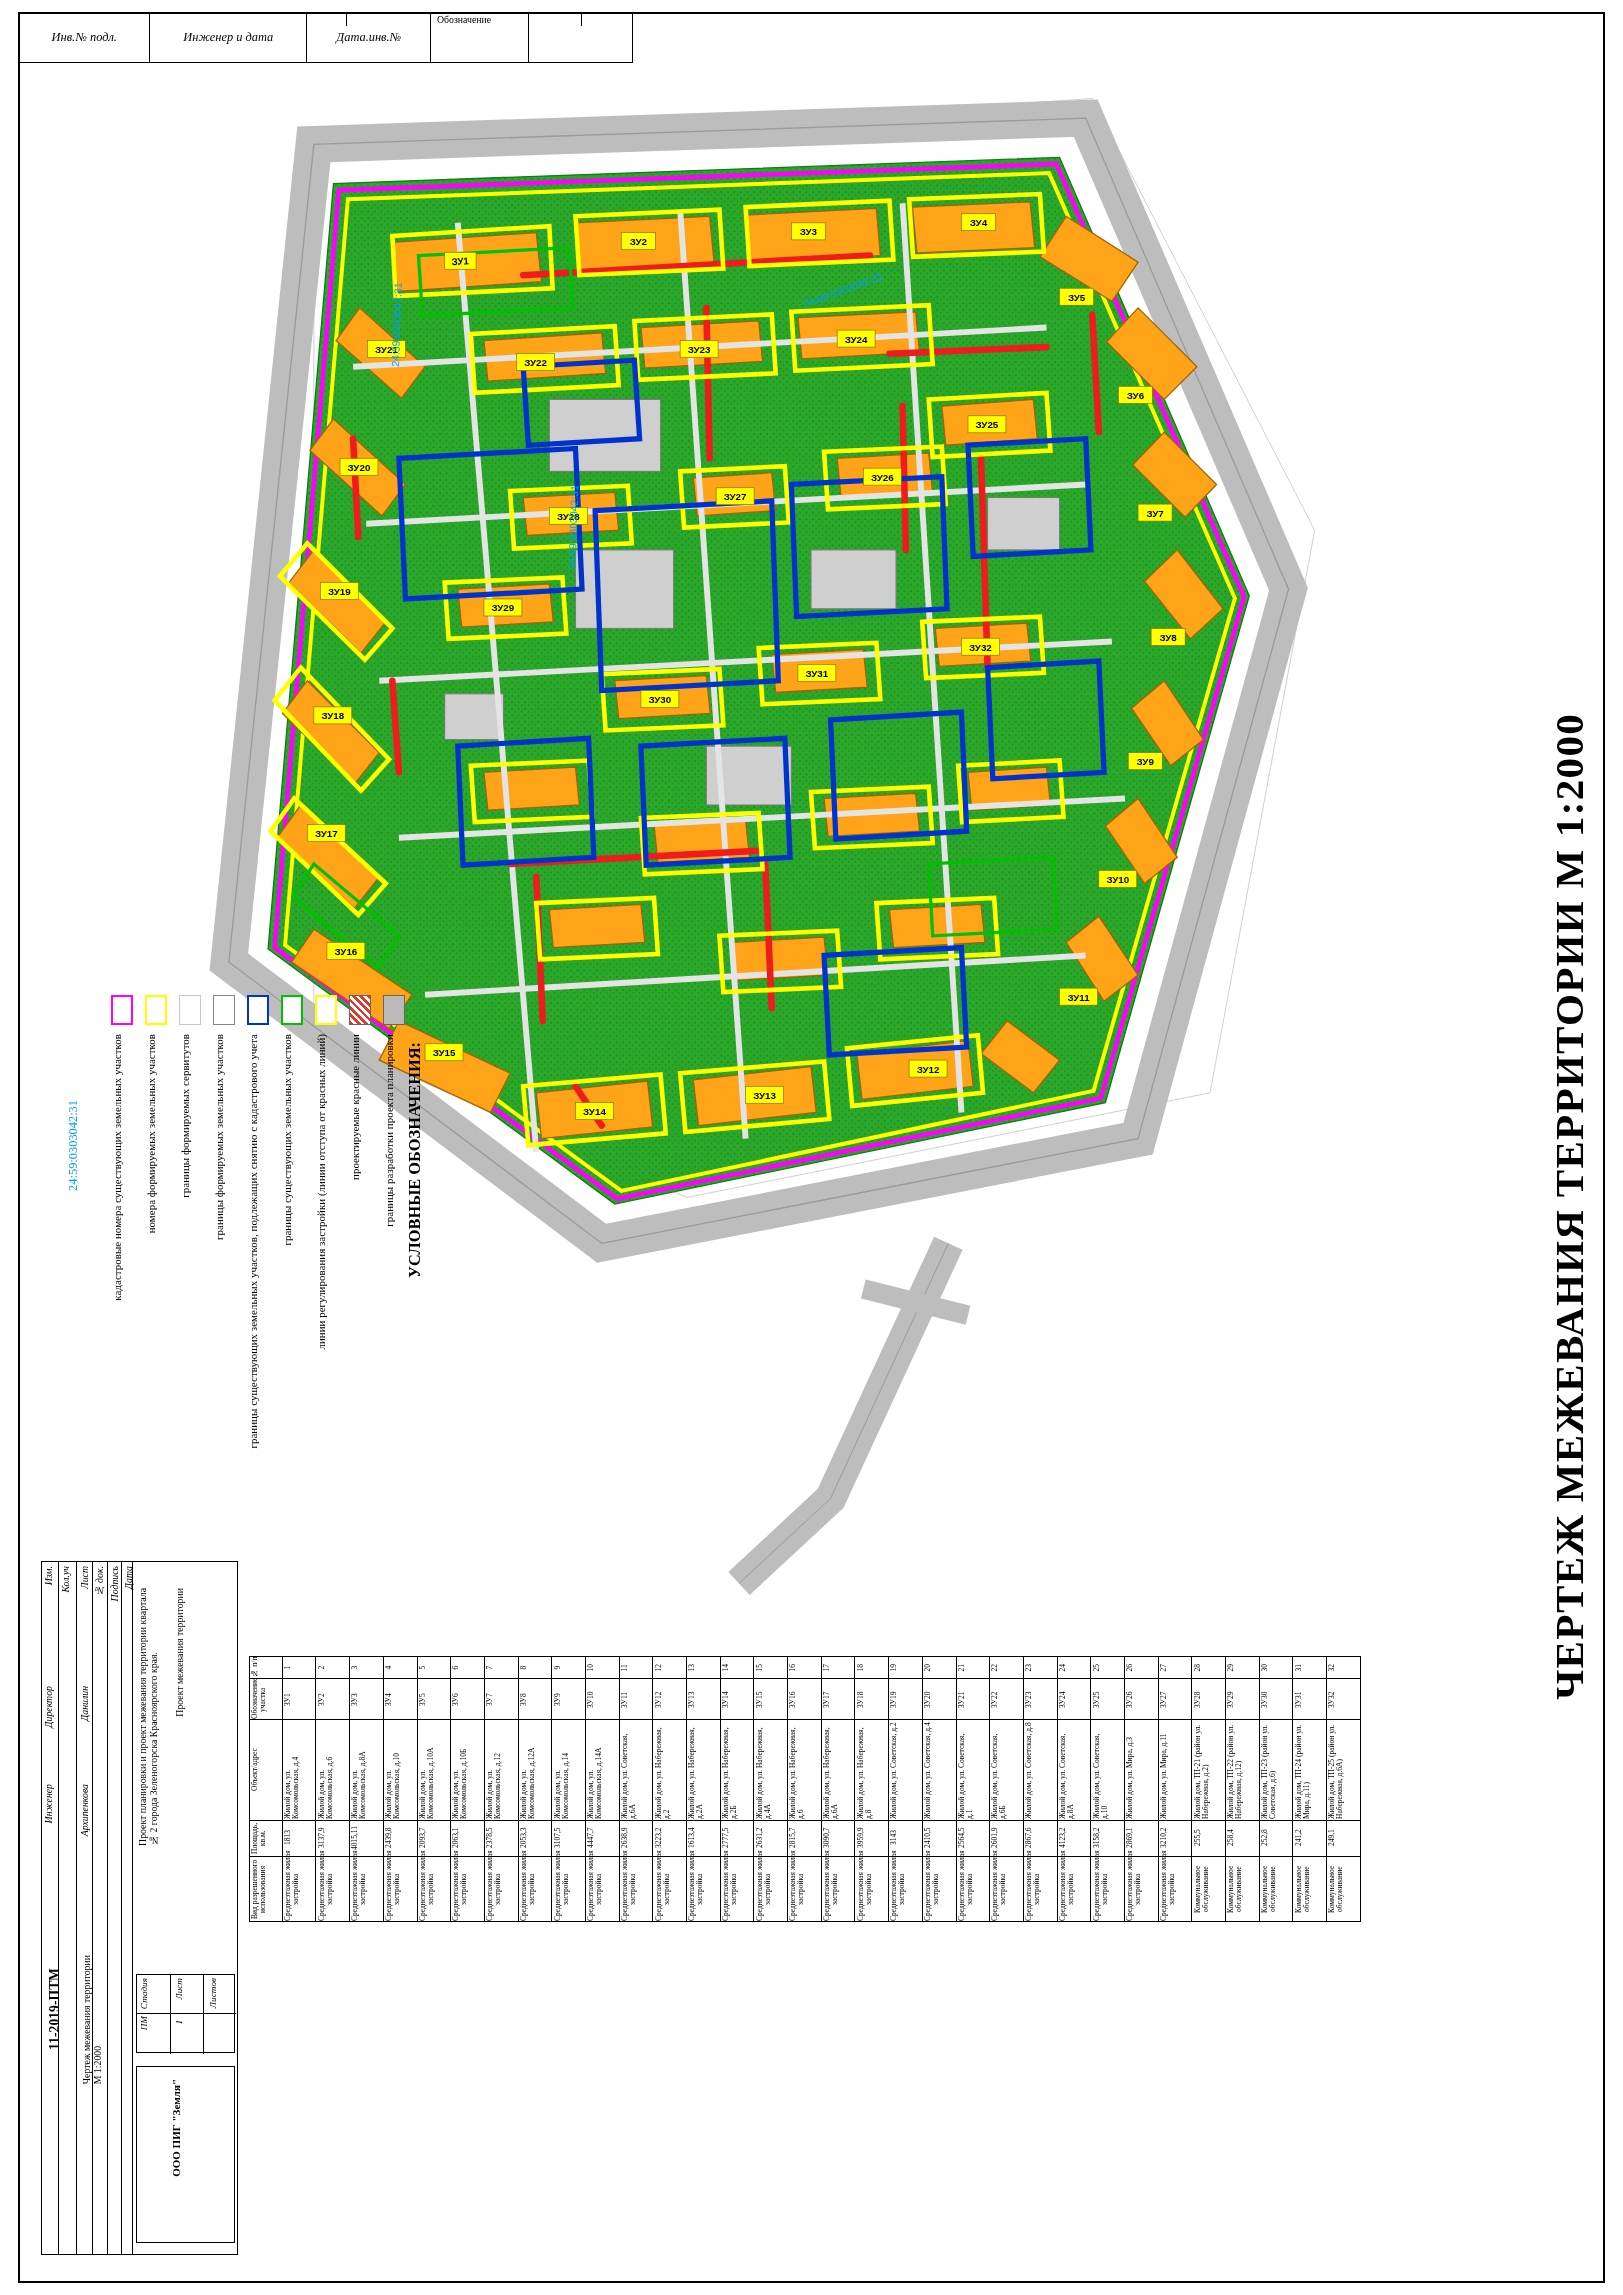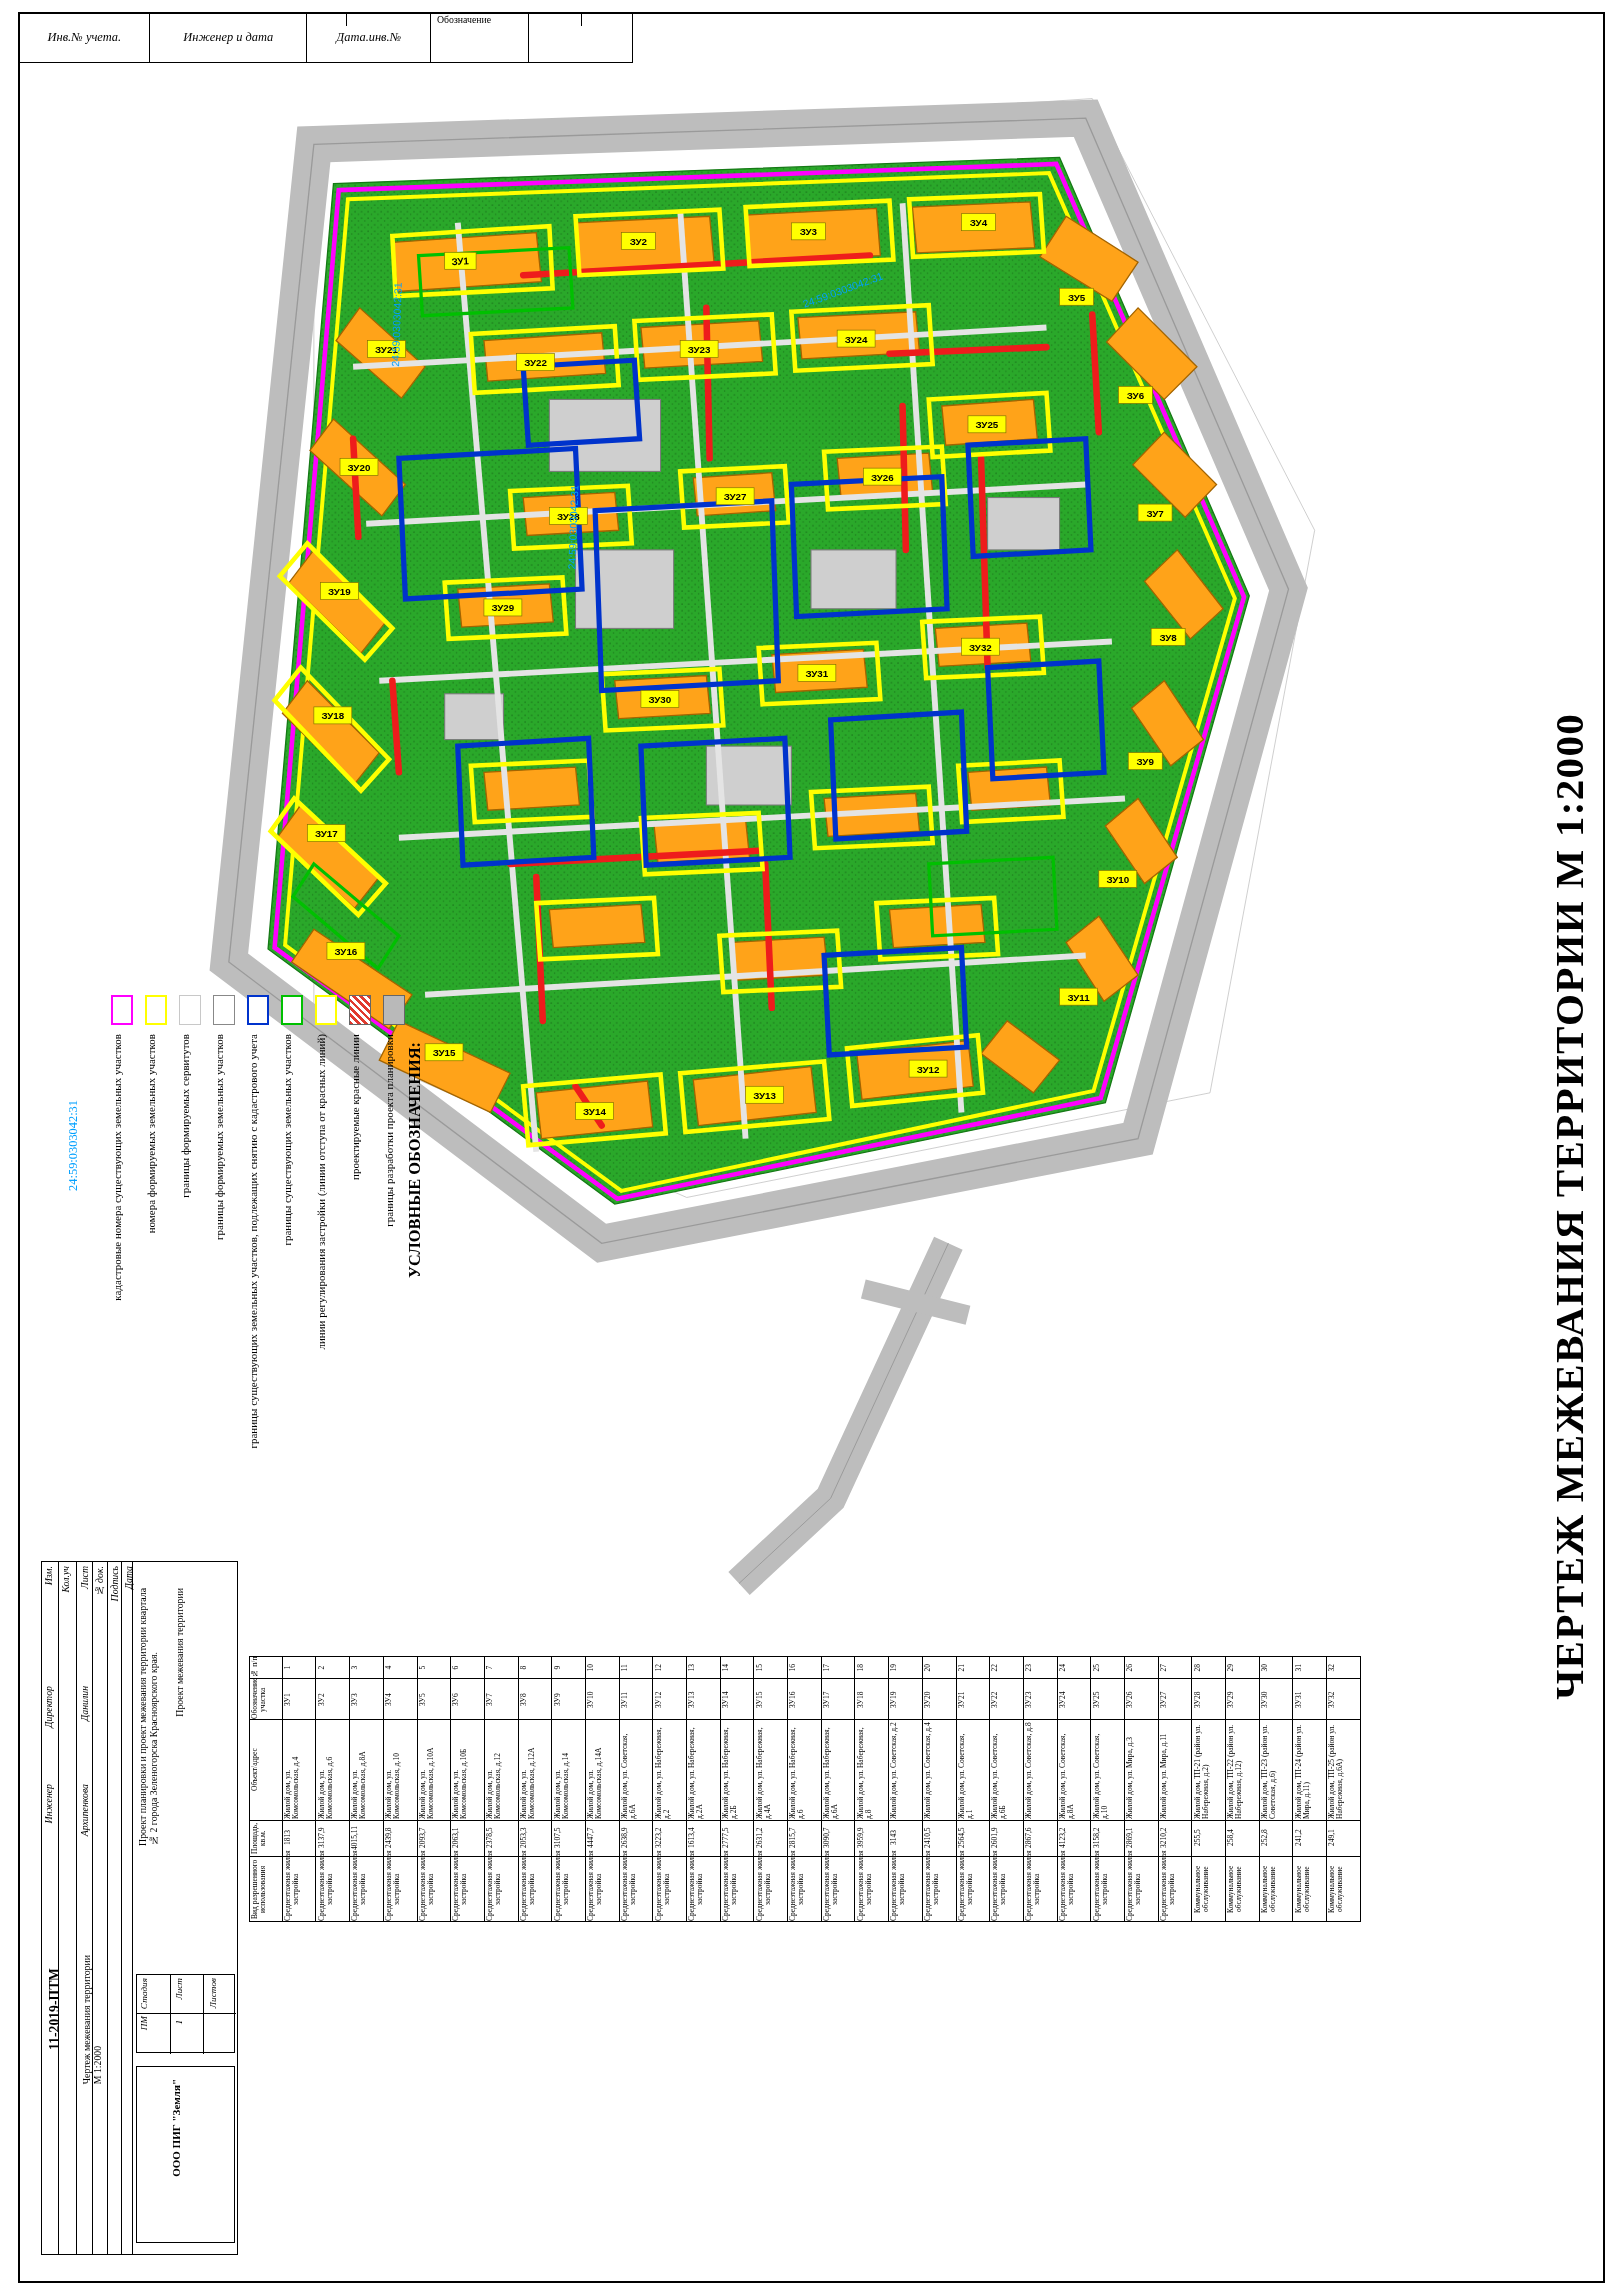--- a/index.html
+++ b/index.html
@@ -49,21 +49,21 @@
 </style>
 </head>
 <body>
 
 <div class="frame"></div>
 
 <div class="topstamp-upper">
   <span>Обозначение</span>
 </div>
 <div class="topstamp">
-  <div class="cell" style="width:131px">Инв.№ учета.</div>
+  <div class="cell" style="width:131px">Инв.№ подл.</div>
   <div class="cell" style="width:157px">Инженер  и  дата</div>
   <div class="cell" style="width:124px">Дата.инв.№</div>
   <div class="cell" style="width:98px"></div>
   <div class="cell" style="width:103px"></div>
 </div>
 
 <div class="maintitle">ЧЕРТЕЖ МЕЖЕВАНИЯ ТЕРРИТОРИИ  М 1:2000</div>
 
 <div class="map">
 <svg width="1269" height="1623" viewBox="0 0 1940 2480" xmlns="http://www.w3.org/2000/svg">

